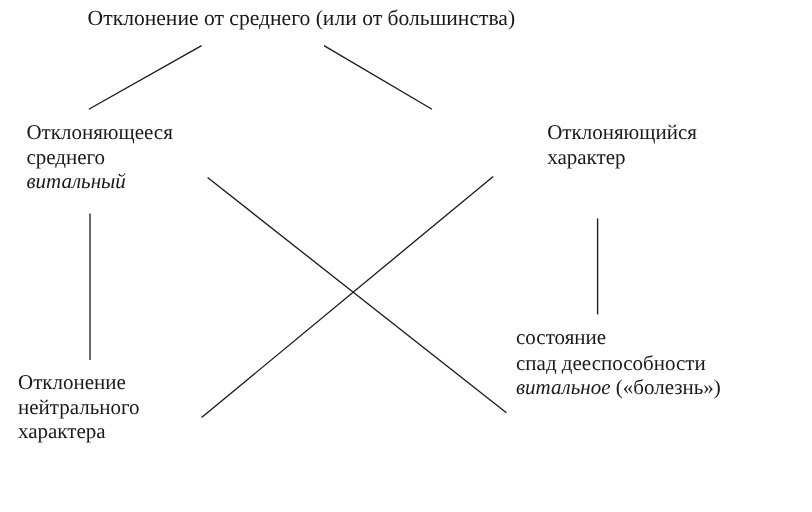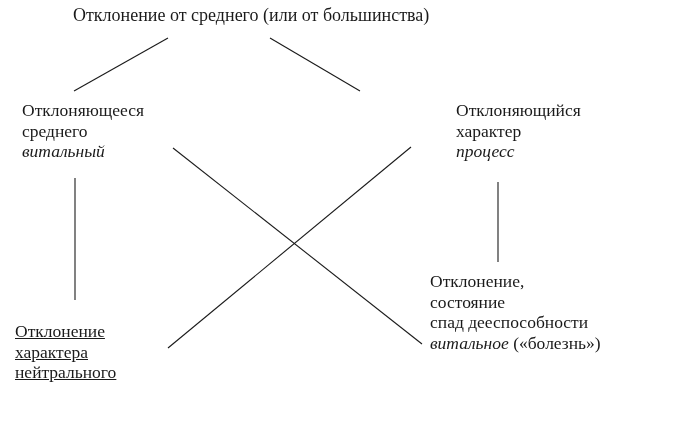--- a/index.html
+++ b/index.html
@@ -5,21 +5,21 @@
   html, body { margin: 0; padding: 0; background: #ffffff; }
   body { width: 677px; height: 427px; position: relative; overflow: hidden;
          font-family: "Liberation Serif", "DejaVu Serif", serif; color: #1a1a1a; }
   svg.lines { position: absolute; left: 0; top: 0; width: 677px; height: 427px; }
   .node { position: absolute; font-size: 17.5px; line-height: 20.5px; white-space: nowrap; }
   .node .line { display: block; }
   .it { font-style: italic; }
   #root { left: 73px; top: 5px; font-size: 18px; text-align: center; }
   #n-left { left: 22px; top: 100px; }
   #n-right { left: 456px; top: 100px; }
-  #n-bl { left: 15px; top: 321px; text-decoration: underline; }
+  #n-bl { left: 15px; top: 308px; }
   #n-br { left: 430px; top: 271px; }
 </style>
 </head>
 <body>
 
 <svg class="lines" viewBox="0 0 677 427">
   <g stroke="#1a1a1a" stroke-width="1.1" fill="none">
     <line x1="168" y1="38" x2="74" y2="91"></line>
     <line x1="270" y1="38" x2="360" y2="91"></line>
     <line x1="75" y1="178" x2="75" y2="300"></line>
@@ -35,27 +35,25 @@
 
 <div id="n-left" class="node">
   <span class="line">Отклоняющееся</span>
   <span class="line">среднего</span>
   <span class="line it">витальный</span>
 </div>
 
 <div id="n-right" class="node">
   <span class="line">Отклоняющийся</span>
   <span class="line">характер</span>
-  <span class="line it">процесс</span>
 </div>
 
 <div id="n-bl" class="node">
   <span class="line">Отклонение</span>
+  <span class="line">нейтрального</span>
   <span class="line">характера</span>
-  <span class="line">нейтрального</span>
 </div>
 
 <div id="n-br" class="node">
-  <span class="line">Отклонение,</span>
   <span class="line">состояние</span>
   <span class="line">спад дееспособности</span>
   <span class="line"><span class="it">витальное</span><span> («болезнь»)</span></span>
 </div>
 
 </body></html>

